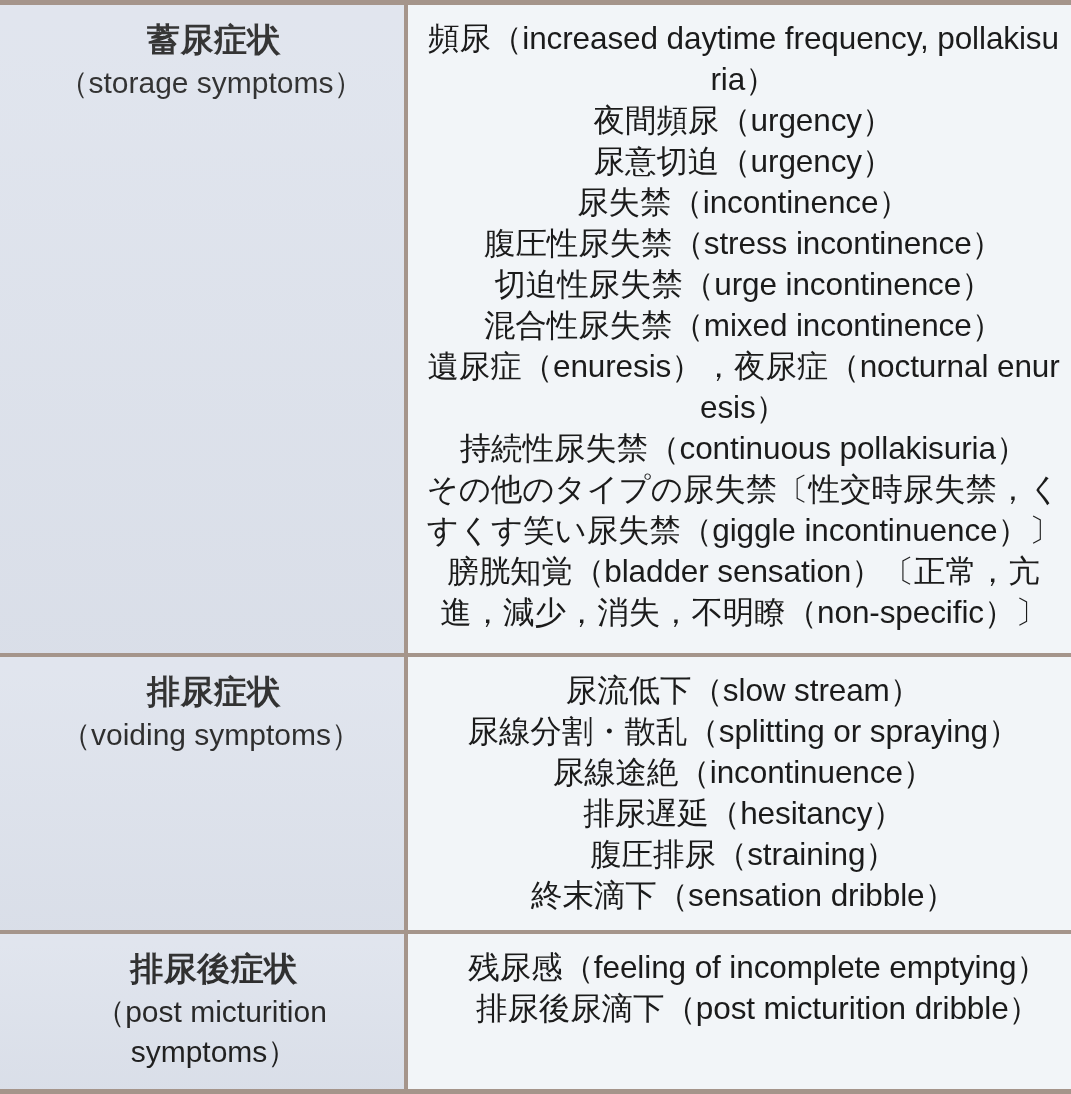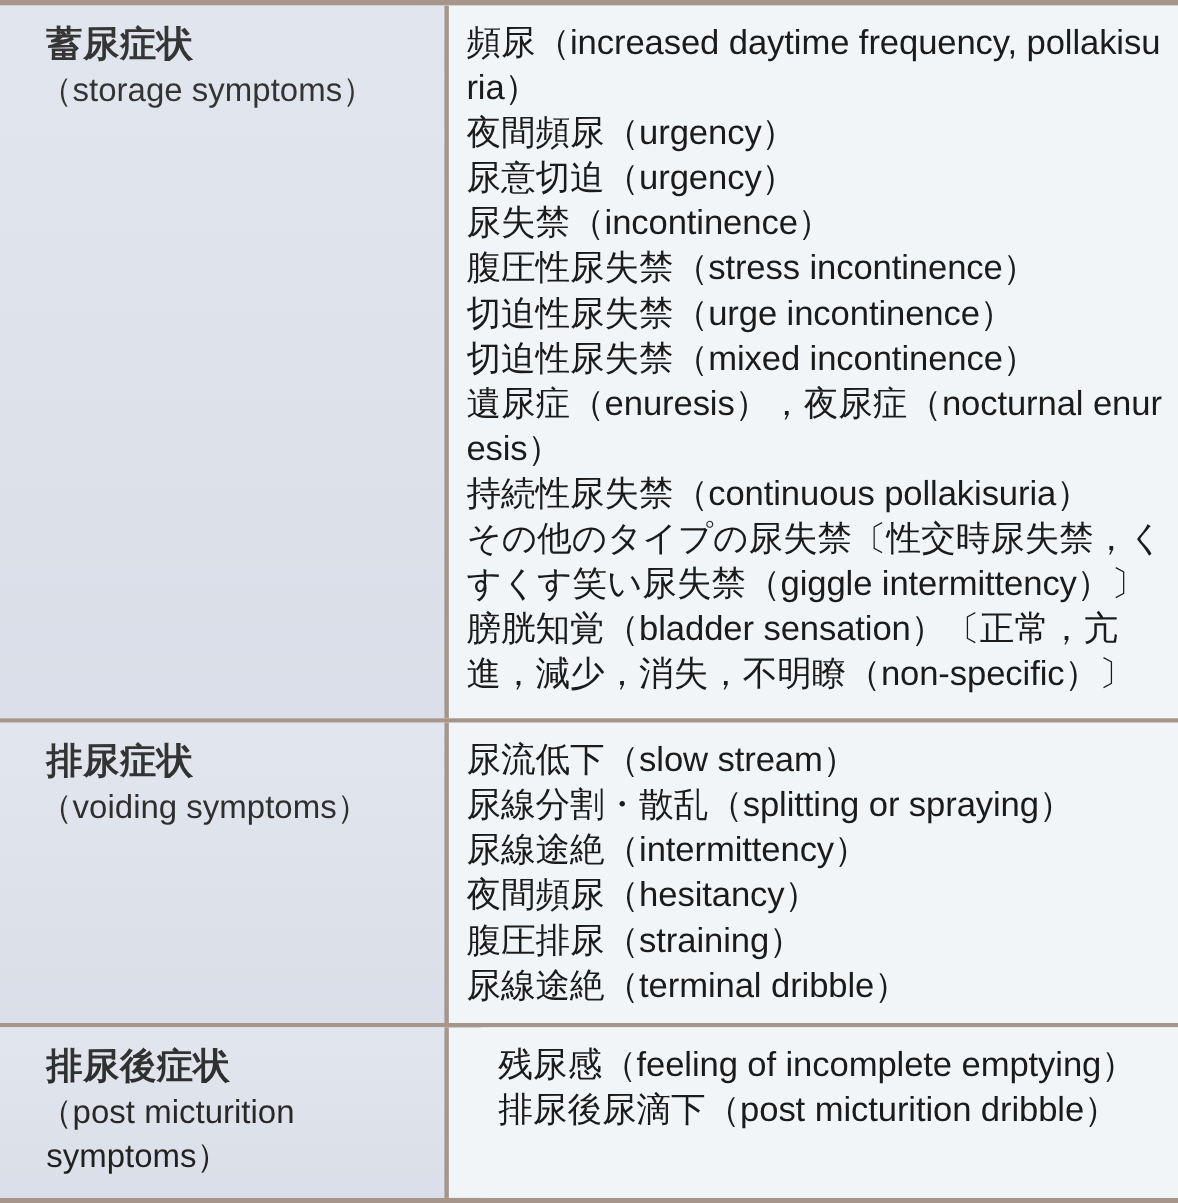--- a/index.html
+++ b/index.html
@@ -18,20 +18,21 @@
     width: 1071px;
     height: 1094px;
     box-sizing: border-box;
     border-top: 5px solid #a5958b;
     border-bottom: 5px solid #a5958b;
     background: #f2f5f8;
     display: flex;
     flex-direction: column;
     position: relative;
     overflow: hidden;
+    text-align: center;
   }
 
   .row {
     display: flex;
     align-items: stretch;
     box-sizing: border-box;
     position: relative;
   }
   .row + .row {
     border-top: 4px solid #a5958b;
@@ -104,40 +105,40 @@
       <div class="cat-jp">蓄尿症状</div>
       <div class="cat-en">（storage symptoms）</div>
     </div>
     <div class="items-cell">
       <div class="item">頻尿（increased daytime frequency, pollakisuria）</div>
       <div class="item">夜間頻尿（urgency）</div>
       <div class="item">尿意切迫（urgency）</div>
       <div class="item">尿失禁（incontinence）</div>
       <div class="item">腹圧性尿失禁（stress incontinence）</div>
       <div class="item">切迫性尿失禁（urge incontinence）</div>
-      <div class="item">切迫性尿失禁（mixed incontinence）</div>
+      <div class="item">混合性尿失禁（mixed incontinence）</div>
       <div class="item">遺尿症（enuresis），夜尿症（nocturnal enuresis）</div>
       <div class="item">持続性尿失禁（continuous pollakisuria）</div>
-      <div class="item">その他のタイプの尿失禁〔性交時尿失禁，くすくす笑い尿失禁（giggle intermittency）〕</div>
+      <div class="item">その他のタイプの尿失禁〔性交時尿失禁，くすくす笑い尿失禁（giggle incontinuence）〕</div>
       <div class="item">膀胱知覚（bladder sensation）〔正常，亢進，減少，消失，不明瞭（non-specific）〕</div>
     </div>
   </div>
 
   <div class="row row-voiding">
     <div class="cat-cell">
       <div class="cat-jp">排尿症状</div>
       <div class="cat-en">（voiding symptoms）</div>
     </div>
     <div class="items-cell">
       <div class="item">尿流低下（slow stream）</div>
       <div class="item">尿線分割・散乱（splitting or spraying）</div>
-      <div class="item">尿線途絶（intermittency）</div>
-      <div class="item">夜間頻尿（hesitancy）</div>
+      <div class="item">尿線途絶（incontinuence）</div>
+      <div class="item">排尿遅延（hesitancy）</div>
       <div class="item">腹圧排尿（straining）</div>
-      <div class="item">尿線途絶（terminal dribble）</div>
+      <div class="item">終末滴下（sensation dribble）</div>
     </div>
   </div>
 
   <div class="row row-post">
     <div class="cat-cell">
       <div class="cat-jp">排尿後症状</div>
       <div class="cat-en">（post micturition symptoms）</div>
     </div>
     <div class="items-cell">
       <div class="item">残尿感（feeling of incomplete emptying）</div>

